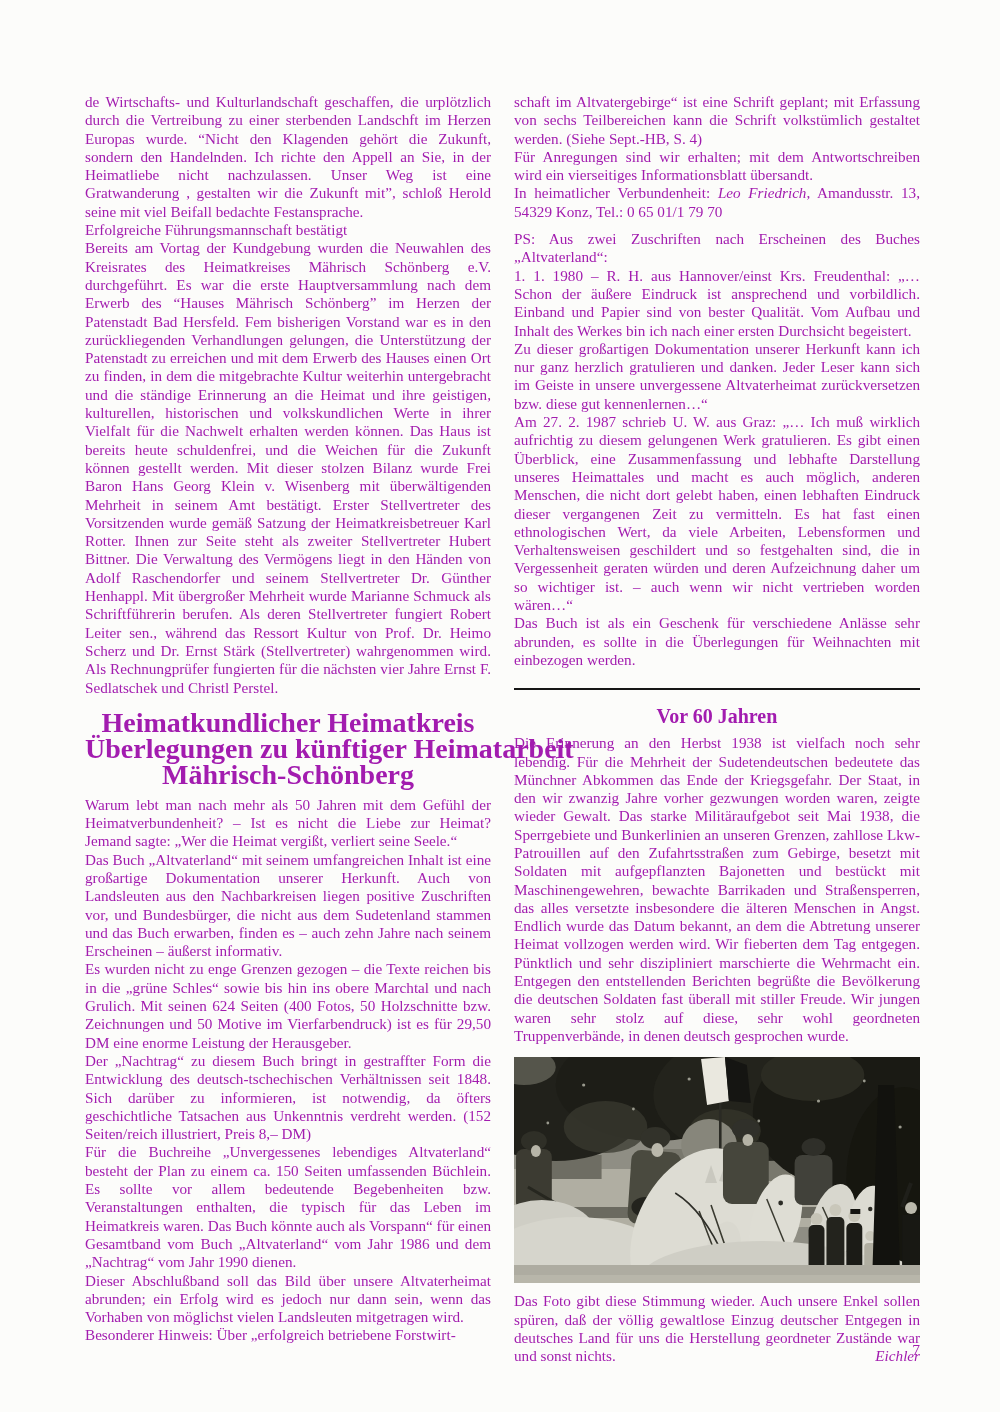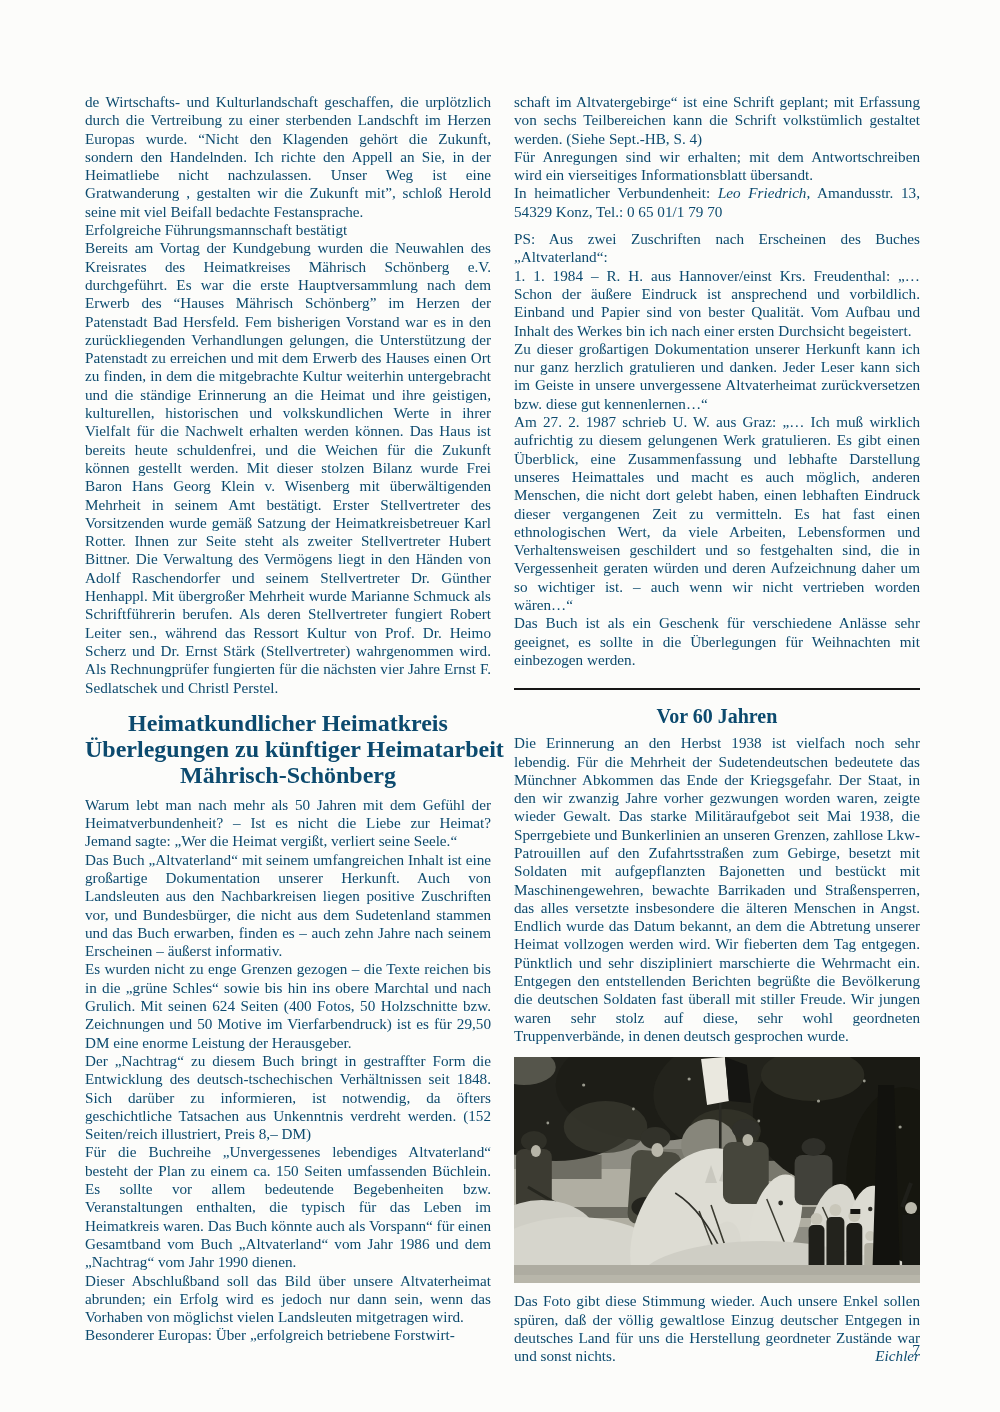--- a/index.html
+++ b/index.html
@@ -1,23 +1,23 @@
 <!DOCTYPE html>
 <html lang="de"><head>
 <meta charset="utf-8">
 <style>
   html,body{margin:0;padding:0;background:#fcfcfa;}
   .page{position:relative;width:1000px;height:1412px;background:#fcfcfa;overflow:hidden;
-        font-family:"Liberation Serif","DejaVu Serif",serif;color:#0c4a6e;}
+        font-family:"Liberation Serif","DejaVu Serif",serif;color:#a21caf;}
   .col{position:absolute;top:93px;width:406px;font-size:15.2px;line-height:18.3px;
        text-align:justify;}
   .col-left{left:85px;}
   .col-right{left:514px;}
   .col p{margin:0;}
-  .article-heading{font-size:24px;line-height:26px;font-weight:bold;text-align:center;
+  .article-heading{font-size:28px;line-height:26px;font-weight:bold;text-align:center;
        margin:13px 0 8px 0;}
   .article-heading div{white-space:nowrap;}
   .section-rule{border:0;border-top:2.5px solid #161616;margin:19px 0 0 0;}
   .section-title{font-size:20px;line-height:24px;font-weight:bold;text-align:center;
        margin:14px 0 6px 0;}
   .ps-gap{margin-top:9px !important;}
   .photo{display:block;width:406px;height:226px;margin-top:12px;}
   .caption{position:relative;margin-top:9px !important;}
   .caption-author{position:absolute;right:0;bottom:0;font-style:italic;background:#fcfcfa;
        padding-left:6px;}
@@ -38,32 +38,32 @@
       <div>Heimatkundlicher Heimatkreis</div>
       <div>Überlegungen zu künftiger Heimatarbeit</div>
       <div>Mährisch-Schönberg</div>
     </div>
     <p>Warum lebt man nach mehr als 50 Jahren mit dem Gefühl der Heimatverbundenheit? – Ist es nicht die Liebe zur Heimat? Jemand sagte: „Wer die Heimat vergißt, verliert seine Seele.“</p>
     <p>Das Buch „Altvaterland“ mit seinem umfangreichen Inhalt ist eine großartige Dokumentation unserer Herkunft. Auch von Landsleuten aus den Nachbarkreisen liegen positive Zuschriften vor, und Bundesbürger, die nicht aus dem Sudetenland stammen und das Buch erwarben, finden es – auch zehn Jahre nach seinem Erscheinen – äußerst informativ.</p>
     <p>Es wurden nicht zu enge Grenzen gezogen – die Texte reichen bis in die „grüne Schles“ sowie bis hin ins obere Marchtal und nach Grulich. Mit seinen 624 Seiten (400 Fotos, 50 Holzschnitte bzw. Zeichnungen und 50 Motive im Vierfarbendruck) ist es für 29,50 DM eine enorme Leistung der Herausgeber.</p>
     <p>Der „Nachtrag“ zu diesem Buch bringt in gestraffter Form die Entwicklung des deutsch-tschechischen Verhältnissen seit 1848. Sich darüber zu informieren, ist notwendig, da öfters geschichtliche Tatsachen aus Unkenntnis verdreht werden. (152 Seiten/reich illustriert, Preis 8,– DM)</p>
     <p>Für die Buchreihe „Unvergessenes lebendiges Altvaterland“ besteht der Plan zu einem ca. 150 Seiten umfassenden Büchlein. Es sollte vor allem bedeutende Begebenheiten bzw. Veranstaltungen enthalten, die typisch für das Leben im Heimatkreis waren. Das Buch könnte auch als Vorspann“ für einen Gesamtband vom Buch „Altvaterland“ vom Jahr 1986 und dem „Nachtrag“ vom Jahr 1990 dienen.</p>
     <p>Dieser Abschlußband soll das Bild über unsere Altvaterheimat abrunden; ein Erfolg wird es jedoch nur dann sein, wenn das Vorhaben von möglichst vielen Landsleuten mitgetragen wird.</p>
-    <p>Besonderer Europas: Über „erfolgreich betriebene Forstwirt-</p>
+    <p>Besonderer Hinweis: Über „erfolgreich betriebene Forstwirt-</p>
   </div>
 
   <div class="col col-right">
     <p>schaft im Altvatergebirge“ ist eine Schrift geplant; mit Erfassung von sechs Teilbereichen kann die Schrift volkstümlich gestaltet werden. (Siehe Sept.-HB, S. 4)</p>
     <p>Für Anregungen sind wir erhalten; mit dem Antwortschreiben wird ein vierseitiges Informationsblatt übersandt.</p>
     <p><span>In heimatlicher Verbundenheit: </span><span class="it">Leo Friedrich</span><span>, Amandusstr. 13, 54329 Konz, Tel.: 0 65 01/1 79 70</span></p>
     <p class="ps-gap">PS: Aus zwei Zuschriften nach Erscheinen des Buches „Altvaterland“:</p>
-    <p>1. 1. 1984 – R. H. aus Hannover/einst Krs. Freudenthal: „… Schon der äußere Eindruck ist ansprechend und vorbildlich. Einband und Papier sind von bester Qualität. Vom Aufbau und Inhalt des Werkes bin ich nach einer ersten Durchsicht begeistert.</p>
+    <p>1. 1. 1980 – R. H. aus Hannover/einst Krs. Freudenthal: „… Schon der äußere Eindruck ist ansprechend und vorbildlich. Einband und Papier sind von bester Qualität. Vom Aufbau und Inhalt des Werkes bin ich nach einer ersten Durchsicht begeistert.</p>
     <p>Zu dieser großartigen Dokumentation unserer Herkunft kann ich nur ganz herzlich gratulieren und danken. Jeder Leser kann sich im Geiste in unsere unvergessene Altvaterheimat zurückversetzen bzw. diese gut kennenlernen…“</p>
     <p>Am 27. 2. 1987 schrieb U. W. aus Graz: „… Ich muß wirklich aufrichtig zu diesem gelungenen Werk gratulieren. Es gibt einen Überblick, eine Zusammenfassung und lebhafte Darstellung unseres Heimattales und macht es auch möglich, anderen Menschen, die nicht dort gelebt haben, einen lebhaften Eindruck dieser vergangenen Zeit zu vermitteln. Es hat fast einen ethnologischen Wert, da viele Arbeiten, Lebensformen und Verhaltensweisen geschildert und so festgehalten sind, die in Vergessenheit geraten würden und deren Aufzeichnung daher um so wichtiger ist. – auch wenn wir nicht vertrieben worden wären…“</p>
-    <p>Das Buch ist als ein Geschenk für verschiedene Anlässe sehr geeignet, es sollte in die Überlegungen für Weihnachten mit einbezogen werden.</p>
+    <p>Das Buch ist als ein Geschenk für verschiedene Anlässe sehr abrunden, es sollte in die Überlegungen für Weihnachten mit einbezogen werden.</p>
 
     <hr class="section-rule">
     <div class="section-title">Vor 60 Jahren</div>
     <p>Die Erinnerung an den Herbst 1938 ist vielfach noch sehr lebendig. Für die Mehrheit der Sudetendeutschen bedeutete das Münchner Abkommen das Ende der Kriegsgefahr. Der Staat, in den wir zwanzig Jahre vorher gezwungen worden waren, zeigte wieder Gewalt. Das starke Militäraufgebot seit Mai 1938, die Sperrgebiete und Bunkerlinien an unseren Grenzen, zahllose Lkw-Patrouillen auf den Zufahrtsstraßen zum Gebirge, besetzt mit Soldaten mit aufgepflanzten Bajonetten und bestückt mit Maschinengewehren, bewachte Barrikaden und Straßensperren, das alles versetzte insbesondere die älteren Menschen in Angst. Endlich wurde das Datum bekannt, an dem die Abtretung unserer Heimat vollzogen werden wird. Wir fieberten dem Tag entgegen. Pünktlich und sehr diszipliniert marschierte die Wehrmacht ein. Entgegen den entstellenden Berichten begrüßte die Bevölkerung die deutschen Soldaten fast überall mit stiller Freude. Wir jungen waren sehr stolz auf diese, sehr wohl geordneten Truppenverbände, in denen deutsch gesprochen wurde.</p>
 
     <svg class="photo" viewBox="0 0 408 226" preserveAspectRatio="none" role="img" aria-label="Schwarzweißfoto: Wehrmacht-Soldaten auf weißen Pferden mit Fahne, Zuschauer unter Bäumen">
 
       <rect x="0" y="0" width="408" height="226" fill="#8f8e84"></rect>
       <rect x="0" y="112" width="408" height="58" fill="#b0aea2"></rect>
       <rect x="18" y="98" width="70" height="24" fill="#6e6d63"></rect>

